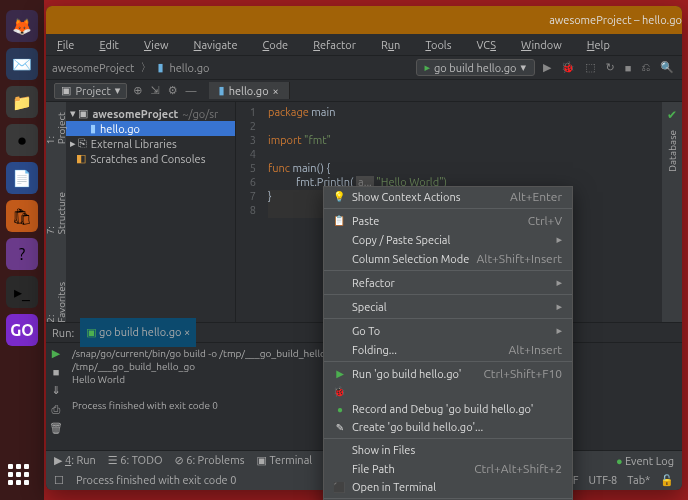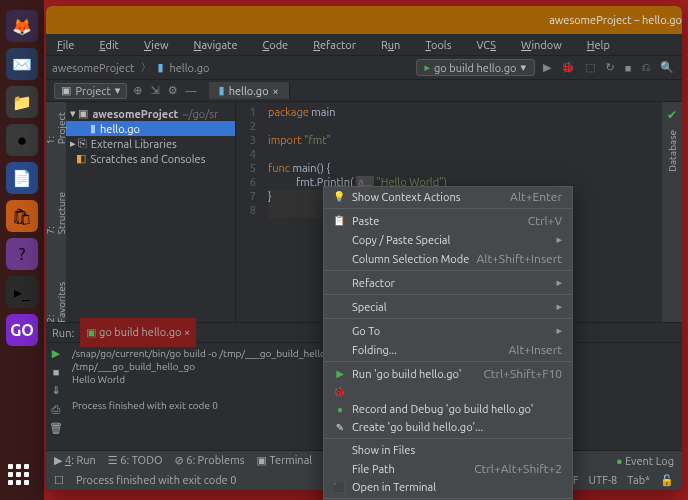--- a/index.html
+++ b/index.html
@@ -35,21 +35,21 @@
 .src{padding:4px 0 0 6px;color:#a9b7c6;position:relative}
 .src div{height:14px}
 .kw{color:#cc7832}
 .str{color:#6a8759}
 .pkg{color:#a9b7c6}
 .hl{background:#323232}
 .right-gutter{width:20px;background:#3a3d40;display:flex;flex-direction:column;align-items:center;padding-top:6px}
 .check{color:#4caf50;font-size:12px}
 .run-panel{height:128px;border-top:1px solid #1f2123;display:flex;flex-direction:column;background:#2b2d30}
 .run-head{height:20px;display:flex;align-items:center;padding:0 6px;gap:6px;color:#aaa;border-bottom:1px solid #1f2123}
-.run-head .rt{background:#7f1d1d;padding:8px 6px}
+.run-head .rt{background:#0c4a6e;padding:8px 6px}
 .run-body{flex:1;display:flex;font-family:monospace;color:#aaa;overflow:hidden}
 .run-lg{width:20px;display:flex;flex-direction:column;align-items:center;gap:6px;padding-top:4px}
 .run-out{flex:1;padding:4px 6px;line-height:13px;font-size:10px;white-space:pre-wrap}
 .bottom-tabs{height:20px;display:flex;align-items:center;gap:12px;padding:0 8px;border-top:1px solid #1f2123;background:#3a3d40;font-size:10px;color:#aaa}
 .bottom-tabs .right{margin-left:auto;display:flex;gap:6px}
 .status{height:20px;background:#3a3d40;display:flex;align-items:center;padding:0 8px;gap:12px;color:#aaa;font-size:10px}
 .status .right{margin-left:auto;display:flex;gap:10px}
 .ctxmenu{position:absolute;left:323px;top:186px;width:250px;background:#46494b;border:1px solid #555;box-shadow:0 6px 20px rgba(0,0,0,.5);color:#ddd;font-size:11px}
 .mi{display:flex;align-items:center;padding:3px 10px;gap:6px;cursor:pointer}
 .mi .sc{margin-left:auto;color:#999;font-size:12px}

